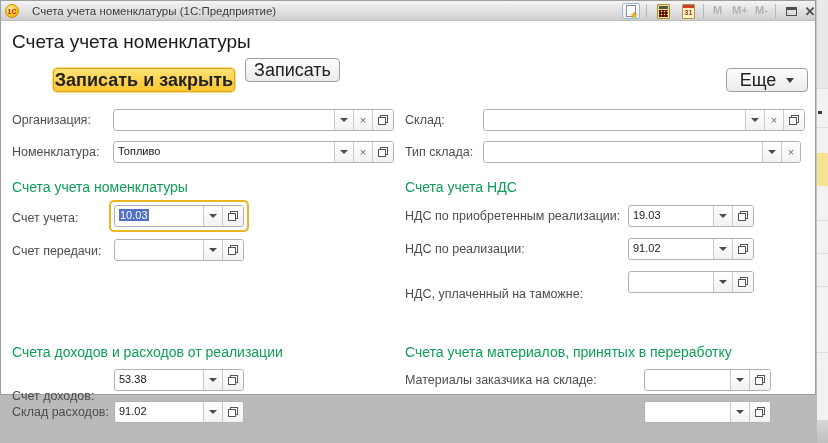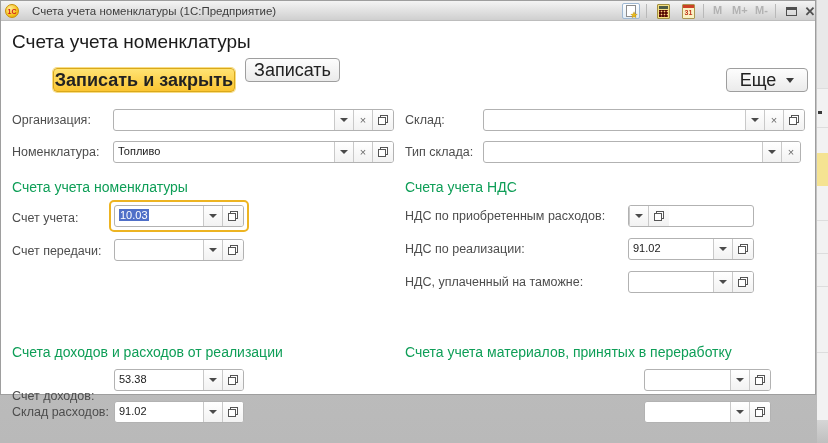--- a/index.html
+++ b/index.html
@@ -213,42 +213,43 @@
       <div class="cbtn">
           <span class="arr"></span>
         </div>
       <div class="cbtn open">
           <span class="oicon"></span>
         </div>
     </div>
 
     <div class="sec-title" style="left:404px;top:178px">Счета учета НДС</div>
 
-    <div class="lbl" style="left:404px;top:208px">НДС по приобретенным расходов:</div>
+    <div class="lbl" style="left:404px;top:208px">НДС по приобретенным реализации:</div>
     <div class="combo" style="left:627px;top:204px;width:126px">
+      <div class="txt">19.03</div>
       <div class="cbtn">
           <span class="arr"></span>
         </div>
       <div class="cbtn open">
           <span class="oicon"></span>
         </div>
     </div>
 
     <div class="lbl" style="left:404px;top:241px">НДС по реализации:</div>
     <div class="combo" style="left:627px;top:237px;width:126px">
       <div class="txt">91.02</div>
       <div class="cbtn">
           <span class="arr"></span>
         </div>
       <div class="cbtn open">
           <span class="oicon"></span>
         </div>
     </div>
 
-    <div class="lbl" style="left:404px;top:274px">НДС, уплаченный на таможне:</div>
+    <div class="lbl" style="left:404px;top:286px">НДС, уплаченный на таможне:</div>
     <div class="combo" style="left:627px;top:270px;width:126px">
       <div class="txt"></div>
       <div class="cbtn">
           <span class="arr"></span>
         </div>
       <div class="cbtn open">
           <span class="oicon"></span>
         </div>
     </div>
 
@@ -271,20 +272,21 @@
       <div class="cbtn">
           <span class="arr"></span>
         </div>
       <div class="cbtn open">
           <span class="oicon"></span>
         </div>
     </div>
 
     <div class="sec-title" style="left:404px;top:343px">Счета учета материалов, принятых в переработку</div>
 
+    <div class="lbl" style="left:404px;top:372px">Материалы заказчика на складе:</div>
     <div class="combo" style="left:643px;top:368px;width:127px">
       <div class="txt"></div>
       <div class="cbtn">
           <span class="arr"></span>
         </div>
       <div class="cbtn open">
           <span class="oicon"></span>
         </div>
     </div>
 

